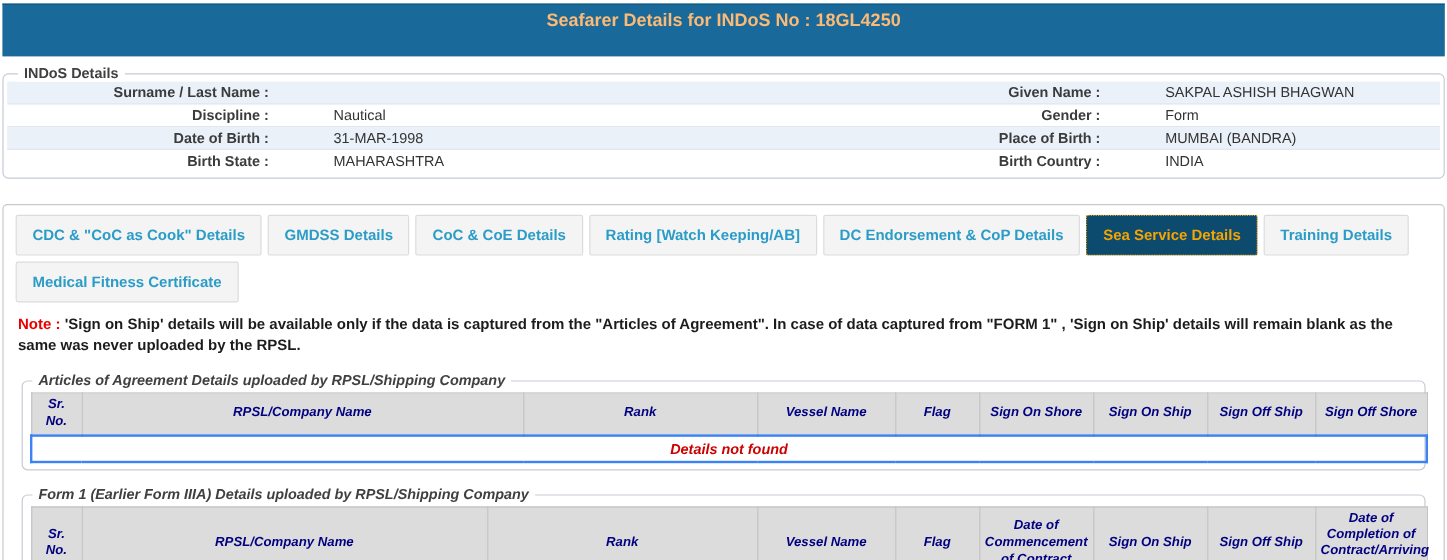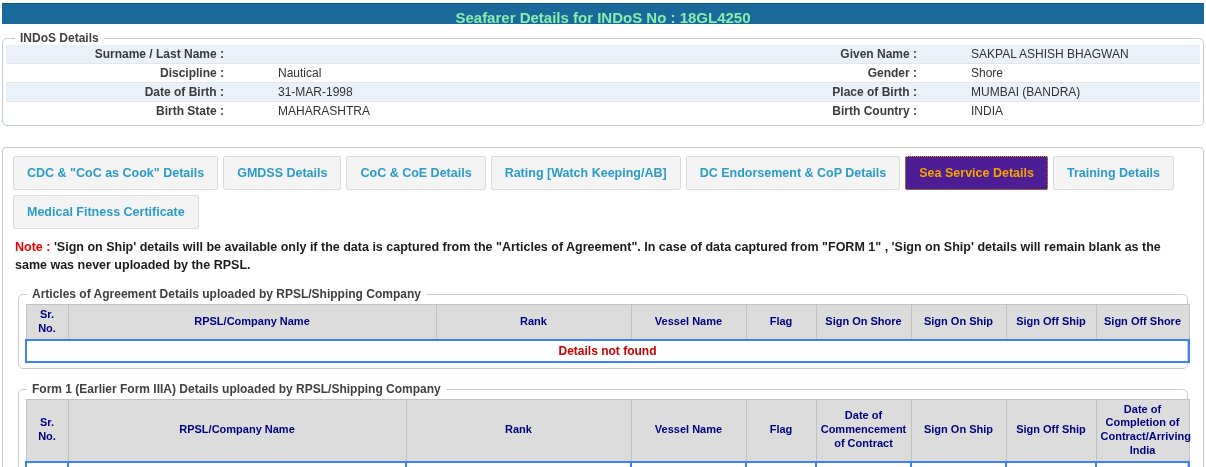--- a/index.html
+++ b/index.html
@@ -4,23 +4,23 @@
 <style>
   * { box-sizing: border-box; margin: 0; padding: 0; }
   html,body { background:#fff; }
   body {
     width:1206px; height:467px; overflow:hidden;
     font-family:"Liberation Sans", sans-serif;
     font-size:12px; color:#333;
   }
   
   .title-bar {
-    margin:3px 2px 0 2px; height:21px;
+    margin:3px 2px 0 2px; height:44px;
     background:#19699b; border-top:1px solid #11577f;
-    color:#86efac; font-size:15px; font-weight:bold;
+    color:#fdba74; font-size:15px; font-weight:bold;
     text-align:center; line-height:27px;
   }
   
   .fbox {
     position:relative;
     border:1px solid #c5ccd3; border-radius:5px;
     background:#fff;
   }
   .fbox > .legend {
     position:absolute; top:-8px; left:12px;
@@ -45,27 +45,27 @@
     padding:8px 10px 24px 10px;
   }
   
   .tabs-row { display:flex; gap:5px; margin-bottom:5px; }
   .tab {
     background:#f4f4f4; border:1px solid #dcdcdc; border-radius:2px;
     padding:9px 13px; font-size:12.5px; font-weight:bold; color:#2b9cc7;
     cursor:pointer; white-space:nowrap;
   }
   .tab.active {
-    color:#f5a400; border:1px dotted #f5a400; background:#4c1d95;
+    color:#f5a400; border:1px dotted #f5a400; background:#0c4a6e;
   }
   
   .note { margin:10px 2px 0 2px; font-size:12.5px; font-weight:bold; color:#1c1c1c; line-height:1.4; }
   .note .note-label { color:#e80000;text-align:center; }
   
-  .tbox { margin:20px 5px 0 5px; padding:9px 6px 5px 6px; }
+  .tbox { margin:20px 5px 0 5px; padding:9px 6px 5px 6px;font-style:italic; }
   .tbox > .legend { left:8px; }
   table { width:100%; border-collapse:collapse; table-layout:fixed; font-size:11px; }
   th {
     background:#dcdcdc; color:#000080; font-weight:bold;
     border:1px solid #c2c2c2; padding:3px 4px; text-align:center;
     line-height:1.25;
   }
   td { border:2px solid #3b82f6; padding:3px 5px; color:#222; height:19px; }
   td.empty-msg { text-align:center; color:#cc0000; font-weight:bold; font-size:12px; }
   td.c { text-align:center; }
@@ -82,21 +82,21 @@
   <div class="indos-row alt">
     <span class="lbl">Surname / Last Name :</span>
     <span class="val"></span>
     <span class="lbl">Given Name :</span>
     <span class="val">SAKPAL ASHISH BHAGWAN</span>
   </div>
   <div class="indos-row">
     <span class="lbl">Discipline :</span>
     <span class="val">Nautical</span>
     <span class="lbl">Gender :</span>
-    <span class="val">Shore</span>
+    <span class="val">Form</span>
   </div>
   <div class="indos-row alt">
     <span class="lbl">Date of Birth :</span>
     <span class="val">31-MAR-1998</span>
     <span class="lbl">Place of Birth :</span>
     <span class="val">MUMBAI (BANDRA)</span>
   </div>
   <div class="indos-row">
     <span class="lbl">Birth State :</span>
     <span class="val">MAHARASHTRA</span>

